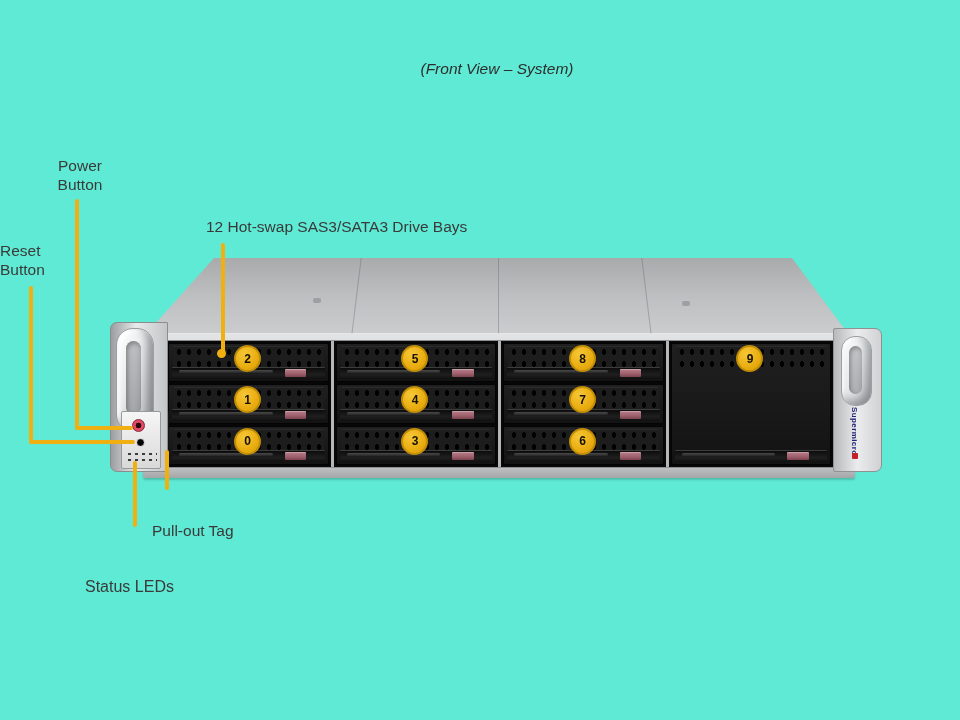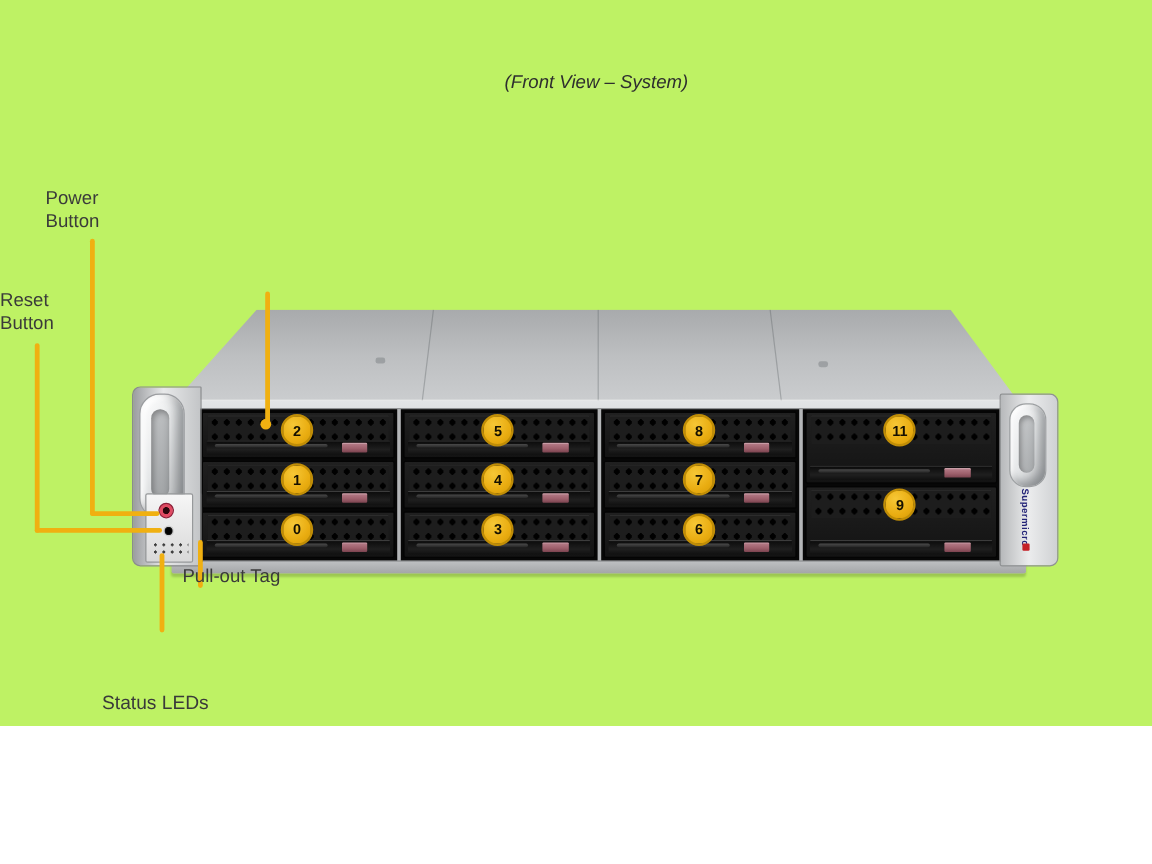--- a/index.html
+++ b/index.html
@@ -1,26 +1,26 @@
 <!DOCTYPE html>
 <html style="--callout: #F0B011; --badge-fill: #E9AC10; --badge-ring: #C08D06; --badge-text: #151000; --latch: #9D5F6B; --brand-text: #232377; --brand-dot: #C42127;"><head>
 <meta charset="utf-8">
 <style>
   html,body{margin:0;padding:0;background:#ffffff;}
   body{font-family:"Liberation Sans", sans-serif;}
-  .stage{position:relative;width:960px;height:605px;background:#bef264;overflow:hidden;}
+  .stage{position:relative;width:960px;height:720px;background:#5eead4;overflow:hidden;}
 
   
   .title{position:absolute;left:497px;top:60px;transform:translateX(-50%);
          font-size:15.5px;font-style:italic;color:#2e2e2e;white-space:nowrap;}
   .lbl{position:absolute;font-size:15.5px;color:#3a3a3a;z-index:12;white-space:nowrap;}
-  .lbl-power{left:38px;top:156px;width:84px;line-height:19px;}
+  .lbl-power{left:38px;top:156px;width:84px;text-align:center;line-height:19px;}
   .lbl-reset{left:0px;top:241px;width:75px;text-align:left;line-height:19px;}
   .lbl-bays{left:206px;top:218px;}
-  .lbl-tag{left:152px;top:472px;}
+  .lbl-tag{left:152px;top:522px;}
   .lbl-leds{left:85px;top:578px;font-size:16px;}
 
   
   .co{position:absolute;background:var(--callout,#F0B011);border-radius:2.5px;z-index:10;}
   .co-power-v{left:75px;top:199px;width:4px;height:231px;}
   .co-power-h{left:75px;top:426px;width:58px;height:4px;}
   .co-reset-v{left:29px;top:286px;width:4px;height:158px;}
   .co-reset-h{left:29px;top:440px;width:106px;height:4px;}
   .co-bays-v{left:221px;top:243px;width:4px;height:112px;}
   .co-dot{left:217px;top:349px;width:9px;height:9px;border-radius:50%;}
@@ -117,20 +117,21 @@
   <div class="title">(Front View – System)</div>
 
   <div class="lbl lbl-power">
     <span>Power</span><br>
     <span>Button</span>
   </div>
   <div class="lbl lbl-reset">
     <span>Reset</span><br>
     <span>Button</span>
   </div>
+  <div class="lbl lbl-bays">12 Hot-swap SAS3/SATA3 Drive Bays</div>
   <div class="lbl lbl-tag">Pull-out Tag</div>
   <div class="lbl lbl-leds">Status LEDs</div>
 
   <div class="co co-power-v"></div>
   <div class="co co-power-h"></div>
   <div class="co co-reset-v"></div>
   <div class="co co-reset-h"></div>
   <div class="co co-bays-v"></div>
   <div class="co co-dot"></div>
   <div class="co co-tag-v"></div>
@@ -231,28 +232,20 @@
           </div>
         </div>
 
         <div class="bay-col">
           <div class="tray">
             <div class="grille"></div>
             <div class="handle">
                 <div class="slot"></div>
                 <div class="latch"></div>
               </div>
-            <div class="badge">11</div>
-          </div>
-          <div class="tray">
-            <div class="grille"></div>
-            <div class="handle">
-                <div class="slot"></div>
-                <div class="latch"></div>
-              </div>
             <div class="badge">9</div>
           </div>
         </div>
 
       </div>
     </div>
 
     <div class="ear ear-left">
       <div class="ear-handle">
         <div class="ear-slot"></div>

